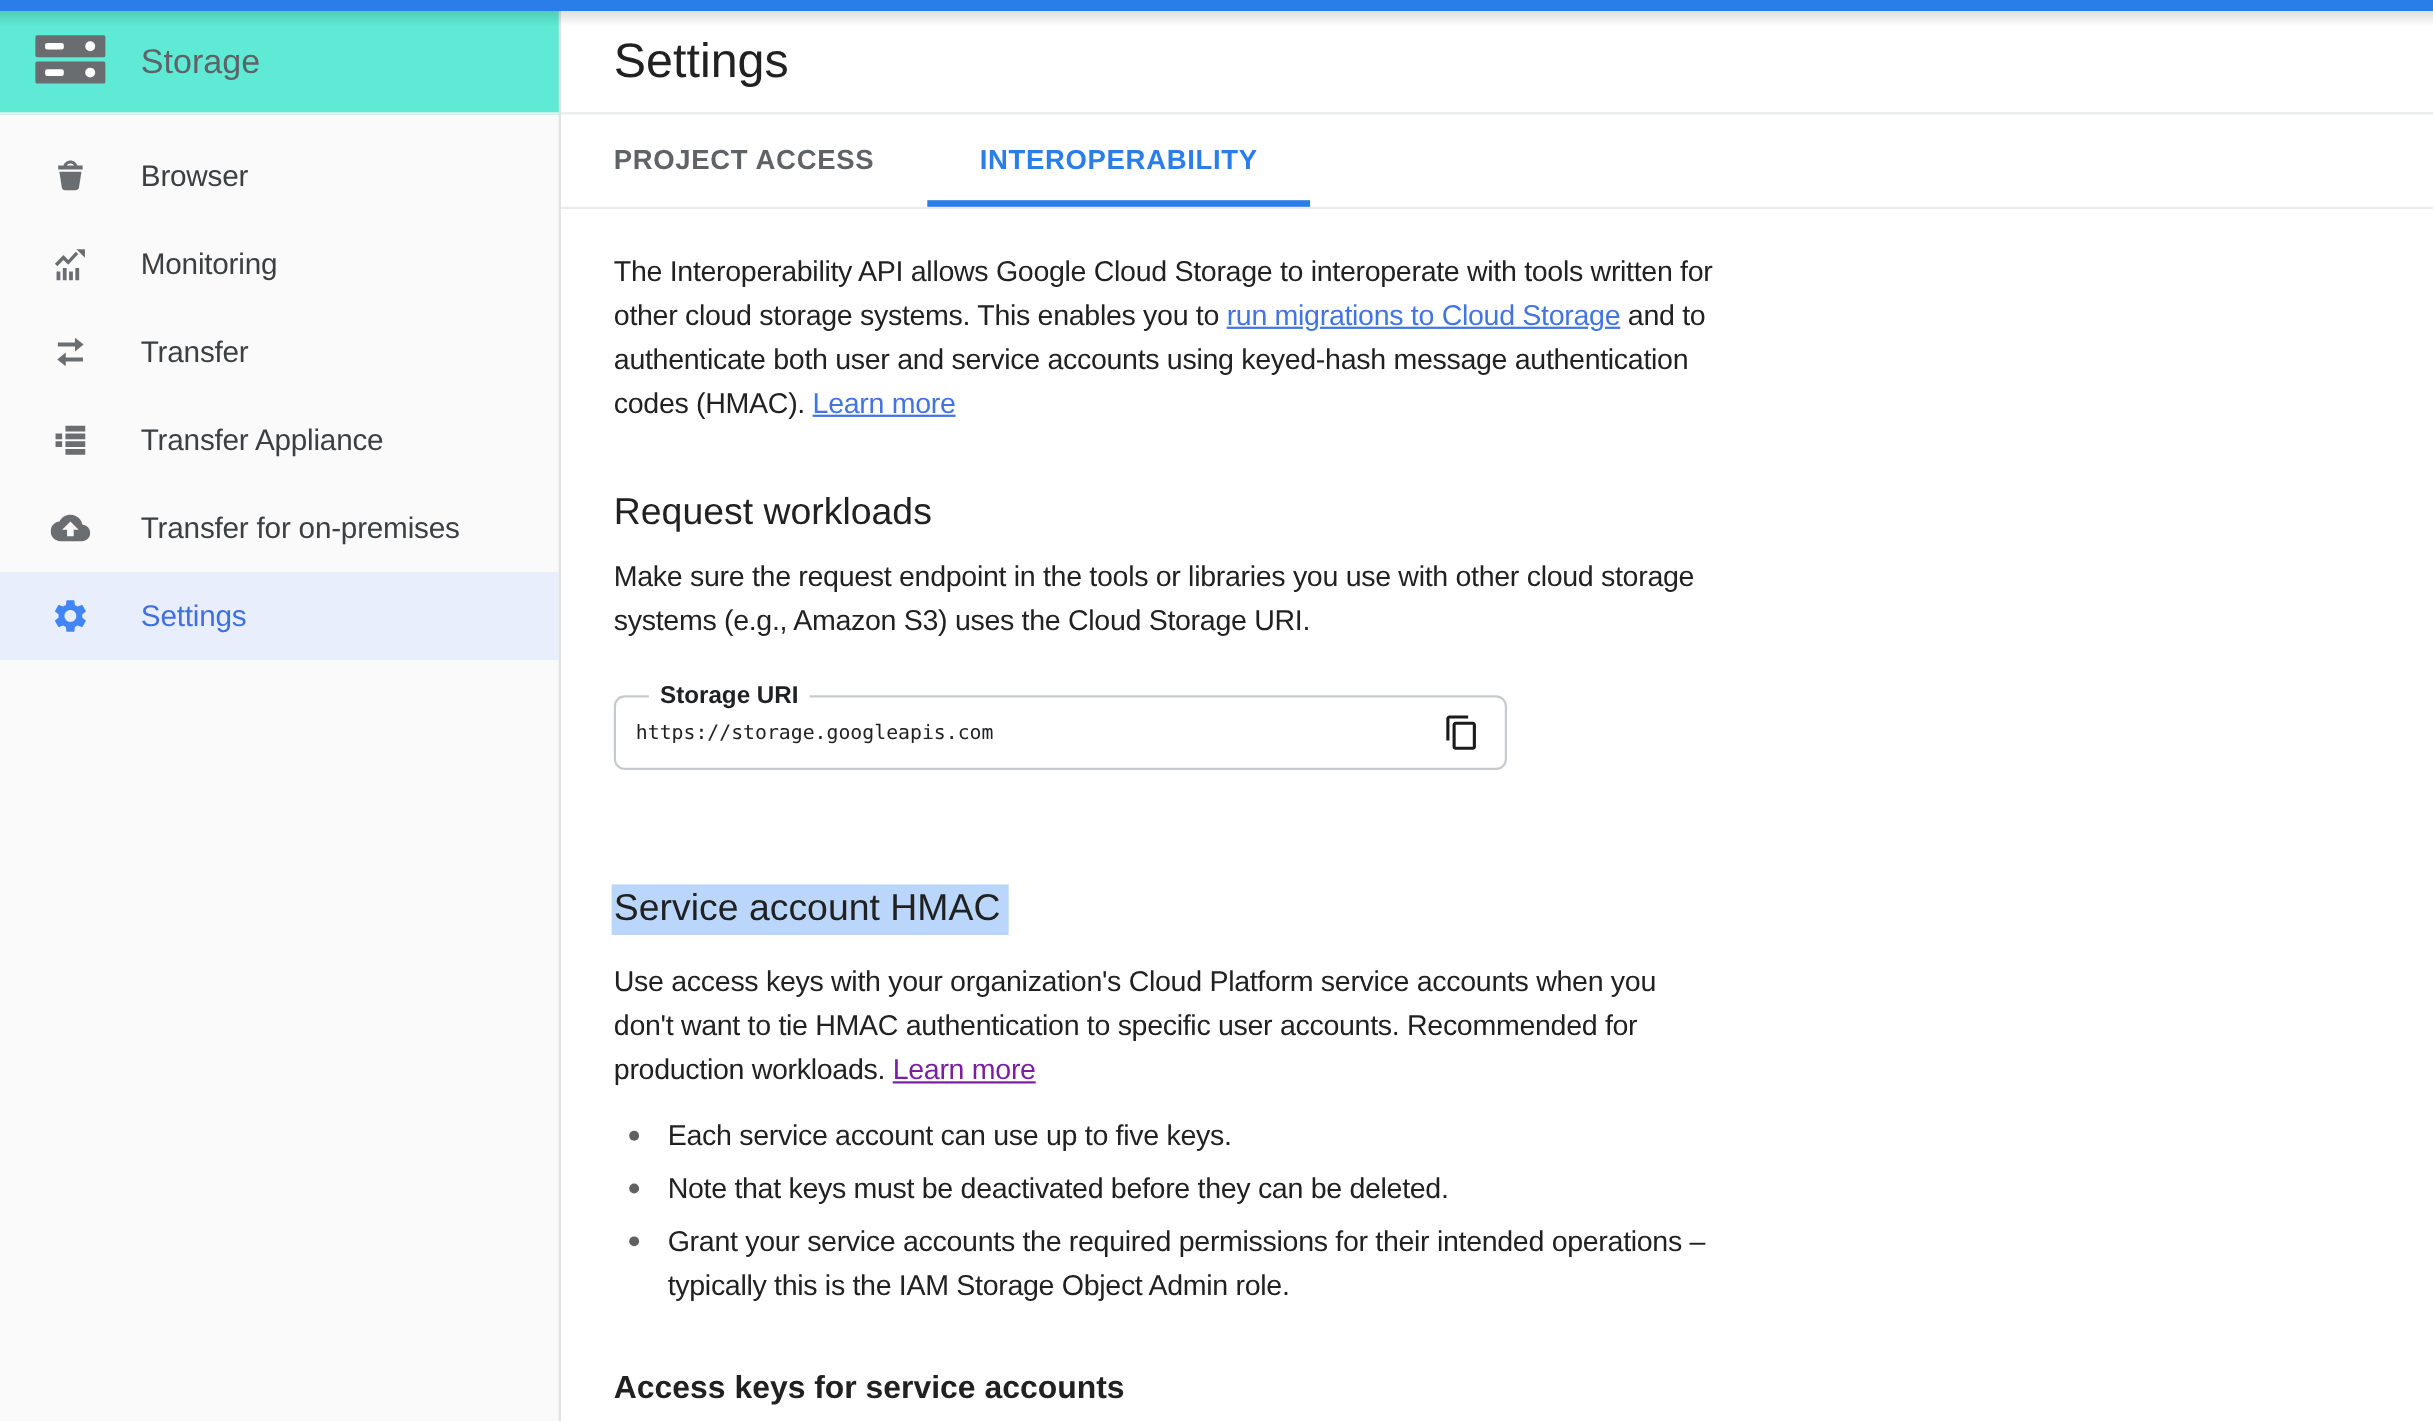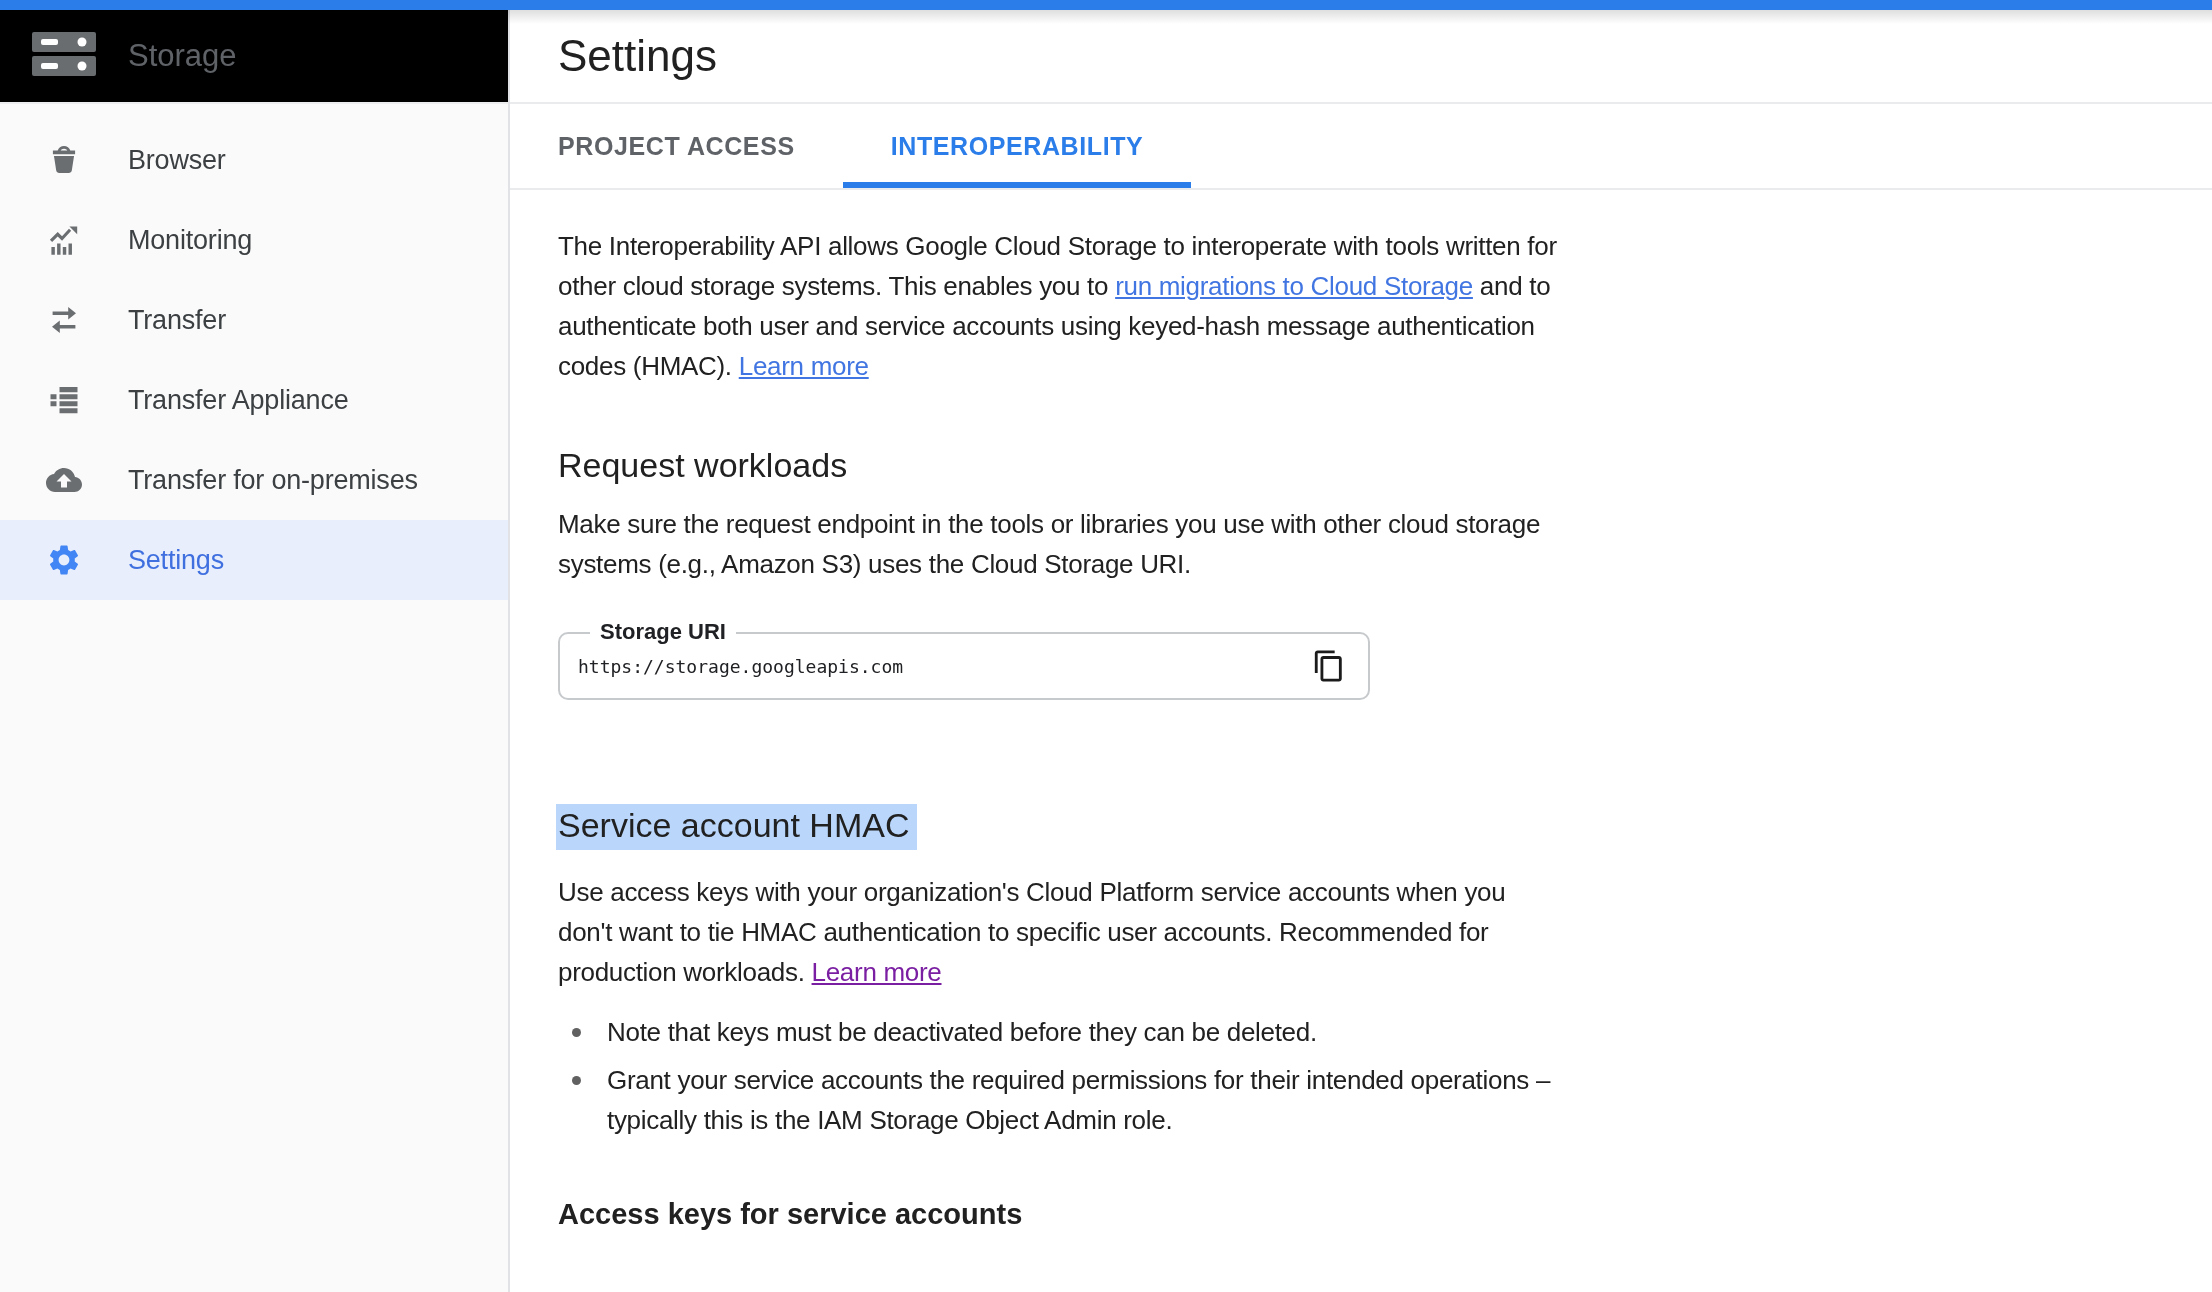--- a/index.html
+++ b/index.html
@@ -17,21 +17,21 @@
     pointer-events:none; z-index:6;
   }
   
   .app { display:flex; height:1282px; }
   
   .sidebar {
     width:510px; min-width:510px; background:#fafafa;
     border-right:2px solid #e0e2e5; display:flex; flex-direction:column;
   }
   .sidebar-header {
-    height:94px; background:#000000; border-bottom:2px solid #ebedef;
+    height:94px; background:#5eead4; border-bottom:2px solid #ebedef;
     display:flex; align-items:center; padding-left:32px;
   }
   .logo-icon { width:64px; height:48px; }
   .app-title { margin-left:32px; font-size:31px; color:#5f6368; }
   .nav { padding-top:16px; }
   .nav-item { height:80px; display:flex; align-items:center; cursor:pointer; }
   .nav-icon { width:36px; height:36px; margin-left:46px; flex:none; }
   .nav-icon svg { width:36px; height:36px; fill:#6b6e71; display:block; }
   .nav-label { margin-left:46px; font-size:27px; color:#3c4043; letter-spacing:-0.2px;text-align:right; }
   .nav-item.selected { background:#e8eefb; }
@@ -219,20 +219,21 @@
               </svg>
           </span>
         </button>
       </div>
 
       <h2 class="section-heading hmac-heading"><span class="highlight">Service account HMAC</span></h2>
 
       <p class="body-text narrow desc-hmac"><span>Use access keys with your organization's Cloud Platform service accounts when you don't want to tie HMAC authentication to specific user accounts. Recommended for production workloads. </span><a class="visited-link">Learn more</a></p>
 
       <ul class="bullets">
+        <li>Each service account can use up to five keys.</li>
         <li>Note that keys must be deactivated before they can be deleted.</li>
         <li>Grant your service accounts the required permissions for their intended operations – typically this is the IAM Storage Object Admin role.</li>
       </ul>
 
       <h3 class="sub-heading">Access keys for service accounts</h3>
 
     </div>
   </div>
 </div>
 

